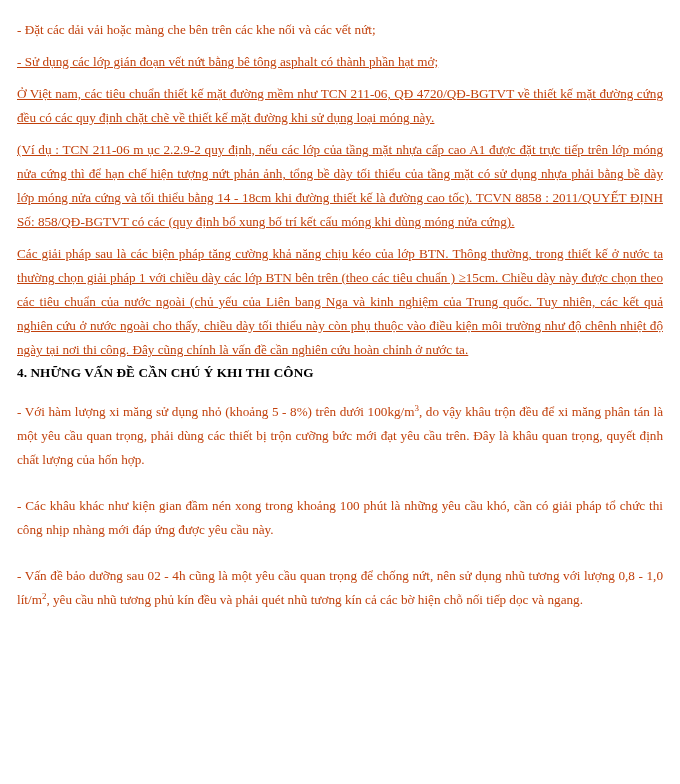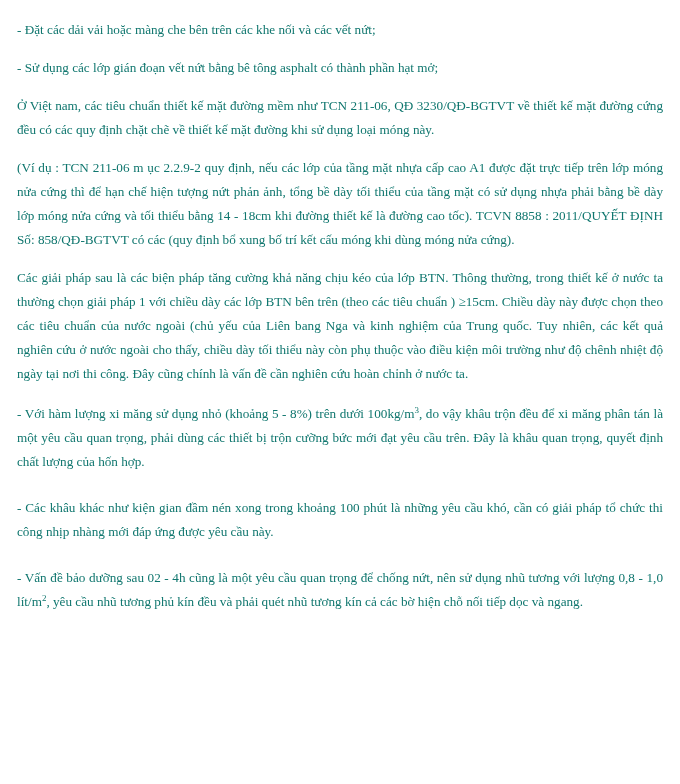--- a/index.html
+++ b/index.html
@@ -23,24 +23,24 @@
     padding: 0 17px 0 17px;
     background: #ffffff;
   }
   .para {
     font-size: 13.2px;
     line-height: 24px;
     text-align: justify;
     text-justify: inter-word;
     margin: 0;
     padding: 0;
-    color: #0f766e;
+    color: #c2410c;
     -webkit-font-smoothing: antialiased;
   }
-  .gap-md { margin-top: 14px; }
+  .gap-md { margin-top: 8px; text-decoration: underline; }
   .gap-lg { margin-top: 22px; }
   .gap-xl { margin-top: 34px; }
   .gap-none { margin-top: 16px; }
 
   .first-line-indent {
     text-indent: 34px;
   }
   .heading {
     font-size: 13.2px;
     line-height: 22px;
@@ -62,26 +62,27 @@
 <body>
 
 <div class="page">
 
   <p class="para doc-top">- Đặt các dải vải hoặc màng che bên trên các khe nối và các vết nứt;</p>
 
   <p class="para gap-md">- Sử dụng các lớp gián đoạn vết nứt bằng bê tông asphalt có thành phần hạt mở;</p>
 
 
 
-  <p class="para gap-md">Ở Việt nam, các tiêu chuẩn thiết kế mặt đường mềm như TCN 211-06, QĐ 3230/QĐ-BGTVT về thiết kế mặt đường cứng đều có các quy định chặt chẽ về thiết kế mặt đường khi sử dụng loại móng này.</p>
+  <p class="para gap-md">Ở Việt nam, các tiêu chuẩn thiết kế mặt đường mềm như TCN 211-06, QĐ 4720/QĐ-BGTVT về thiết kế mặt đường cứng đều có các quy định chặt chẽ về thiết kế mặt đường khi sử dụng loại móng này.</p>
 
   <p class="para gap-md">(Ví dụ : TCN 211-06 m ục 2.2.9-2 quy định, nếu các lớp của tầng mặt nhựa cấp cao A1 được đặt trực tiếp trên lớp móng nửa cứng thì để hạn chế hiện tượng nứt phản ảnh, tổng bề dày tối thiểu của tầng mặt có sử dụng nhựa phải bằng bề dày lớp móng nửa cứng và tối thiểu bằng 14 - 18cm khi đường thiết kế là đường cao tốc). TCVN 8858 : 2011/QUYẾT ĐỊNH Số: 858/QĐ-BGTVT có các (quy định bổ xung bố trí kết cấu móng khi dùng móng nửa cứng).</p>
 
   <p class="para gap-md">Các giải pháp sau là các biện pháp tăng cường khả năng chịu kéo của lớp BTN. Thông thường, trong thiết kế ở nước ta thường chọn giải pháp 1 với chiều dày các lớp BTN bên trên (theo các tiêu chuẩn ) ≥15cm. Chiều dày này được chọn theo các tiêu chuẩn của nước ngoài (chủ yếu của Liên bang Nga và kinh nghiệm của Trung quốc. Tuy nhiên, các kết quả nghiên cứu ở nước ngoài cho thấy, chiều dày tối thiểu này còn phụ thuộc vào điều kiện môi trường như độ chênh nhiệt độ ngày tại nơi thi công. Đây cũng chính là vấn đề cần nghiên cứu hoàn chỉnh ở nước ta.</p>
 
+  <h2 class="heading gap-xl">4. NHỮNG VẤN ĐỀ CẦN CHÚ Ý KHI THI CÔNG</h2>
 
   <p class="para gap-none"><span>- Với hàm lượng xi măng sử dụng nhỏ (khoảng 5 - 8%)  trên dưới 100kg/m</span><sup>3</sup><span>, do vậy khâu trộn đều để xi măng phân tán là một yêu cầu quan trọng, phải dùng các thiết bị trộn cưỡng bức mới đạt yêu cầu trên. Đây là khâu quan trọng, quyết định chất lượng của hốn hợp.</span></p>
 
   <p class="para gap-lg">- Các khâu khác như kiện gian đầm nén xong trong khoảng 100 phút là những yêu cầu khó, cần có giải pháp tổ chức thi công nhịp nhàng mới đáp ứng được yêu cầu này.</p>
 
   <p class="para gap-lg"><span>- Vấn đề bảo dưỡng sau 02 - 4h cũng là một yêu cầu quan trọng để chống nứt, nên sử dụng nhũ tương với lượng 0,8 - 1,0 lít/m</span><sup>2</sup><span>, yêu cầu nhũ tương phủ kín đều và phải quét nhũ tương kín cả các bờ hiện chỗ nối tiếp dọc và ngang.</span></p>
 
 </div>
 
 </body></html>

